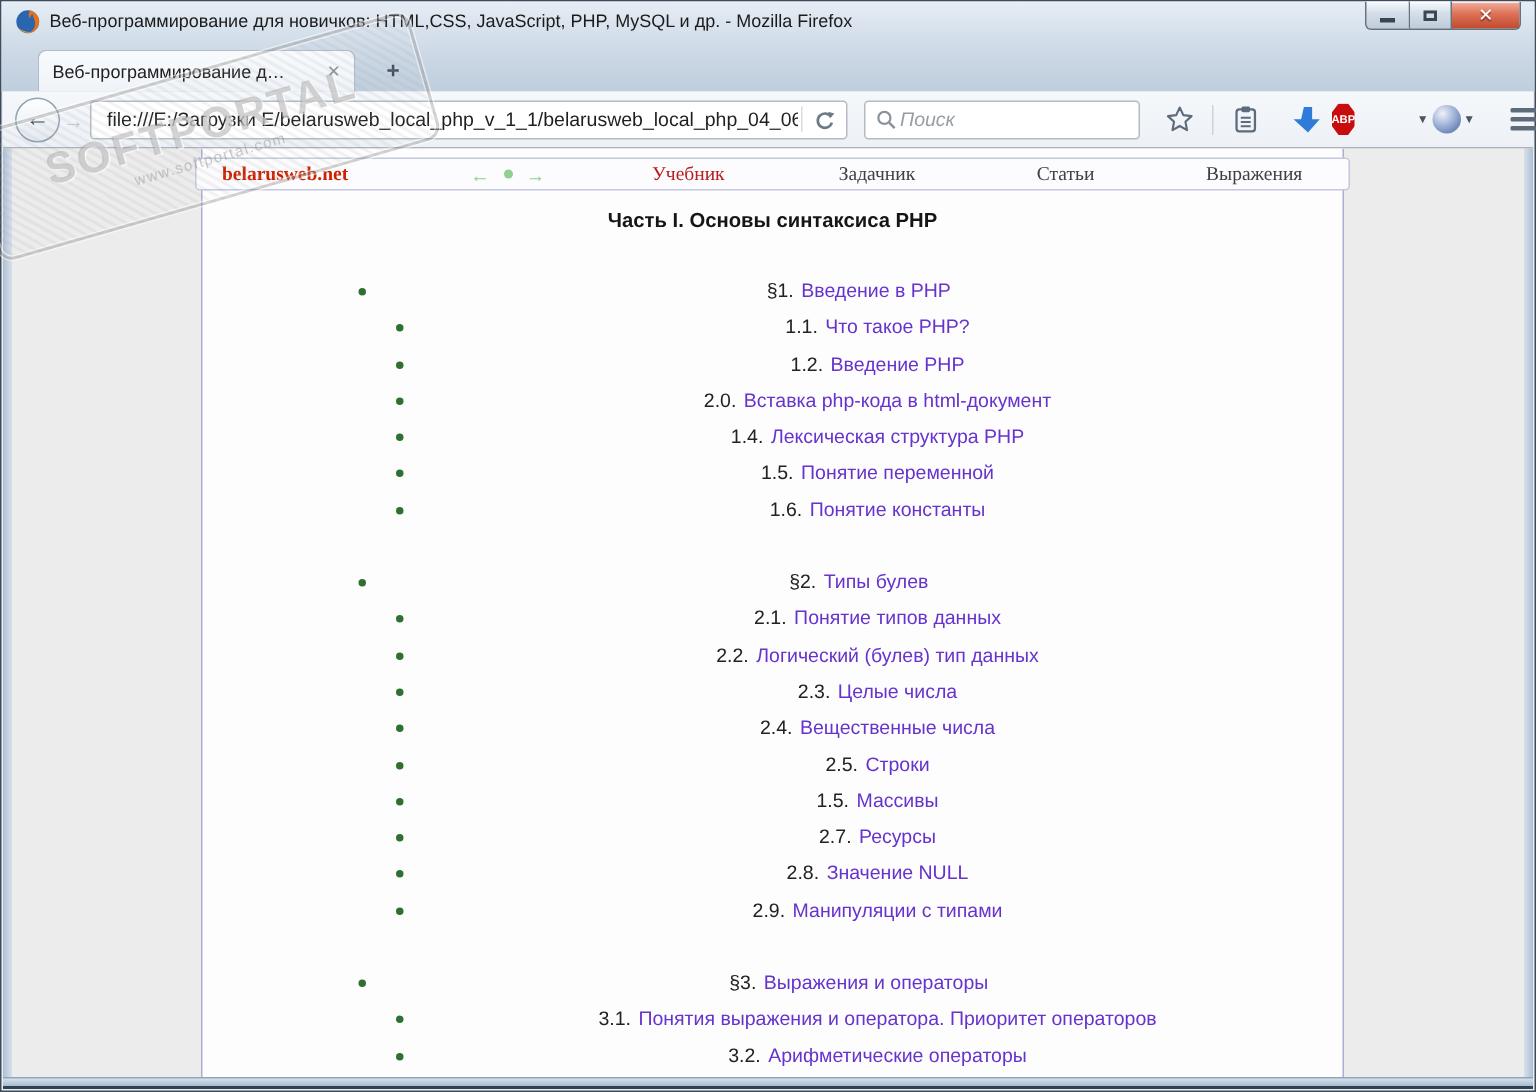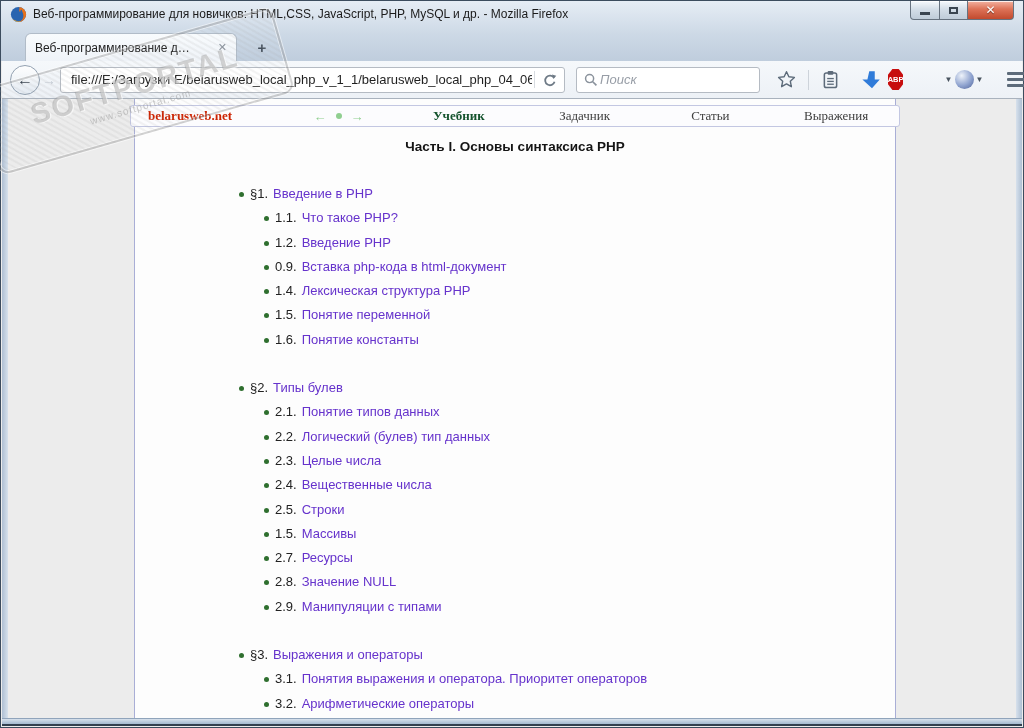--- a/index.html
+++ b/index.html
@@ -75,31 +75,31 @@
   .site-nav{margin:6px -5px 0 -5px;height:22px;box-sizing:border-box;background:#fcfcfe;
     border:1px solid #c3c7e2;border-radius:3px;display:flex;align-items:center;font-size:13px;}
   .site-name{flex:0 0 150px;padding-left:17px;font-family:"Liberation Serif","DejaVu Serif",serif;
     font-weight:bold;color:#cc2200;box-sizing:border-box;}
   .nav-arrows{flex:0 0 115px;display:flex;align-items:center;justify-content:center;gap:9px;
     color:#90cf90;font-weight:bold;font-size:13px;}
   .nav-dot{width:6px;height:6px;border-radius:50%;background:#90cf90;}
   .nav-links{flex:1;display:flex;}
   .navlnk{flex:1;text-align:center;font-family:"Liberation Serif","DejaVu Serif",serif;
     color:#404040;text-decoration:none;cursor:pointer;}
-  .navlnk.act{color:#14532d;font-weight:bold;}
+  .navlnk.act{color:#b91c1c;}
   .page-h1{margin:10px 0 0;text-align:center;font-size:13.5px;font-weight:bold;color:#151515;line-height:20px;}
   .toc{list-style:none;margin:25px 0 0;padding:0;font-size:13px;}
   .toc ul{list-style:none;margin:0;padding:0;}
   .row{position:relative;height:24.3px;line-height:24.3px;white-space:nowrap;}
   .row .bullet{position:absolute;top:10px;width:5px;height:5px;border-radius:50%;background:#2f6f2f;}
   .row.top{padding-left:115px;}  .row.top .bullet{left:104px;}
   .row.sub{padding-left:140px;}  .row.sub .bullet{left:129px;}
   .row .num{color:#222;margin-right:5px;}
   .row a{color:#6633cc;text-decoration:none;cursor:pointer;}
-  li.sec{margin-top:24px;}  li.sec:first-child{margin-top:0;}
+  li.sec{margin-top:24px;text-align:center;}  li.sec:first-child{margin-top:0;}
 
   
   .stamp{position:absolute;left:-18px;top:46px;width:302px;height:84px;z-index:60;pointer-events:none;
     transform:rotate(-16deg);border:2px solid rgba(145,145,145,.38);border-radius:10px;
     background:repeating-linear-gradient(45deg,rgba(170,170,170,.14) 0 2px,transparent 2px 5px);
     display:flex;flex-direction:column;align-items:center;justify-content:center;
     box-shadow:0 0 0 1px rgba(255,255,255,.5), inset 0 0 0 1px rgba(255,255,255,.5);}
   .stamp .l1{font-size:29px;font-weight:bold;letter-spacing:2px;color:rgba(150,150,150,.42);
     text-shadow:1px 1px 0 rgba(255,255,255,.6);}
   .stamp .l2{font-size:10px;color:rgba(150,150,150,.5);letter-spacing:1px;}
@@ -218,21 +218,21 @@
             <a class="navlnk">Выражения</a>
           </span>
       </div>
       <h1 class="page-h1">Часть I. Основы синтаксиса PHP</h1>
       <ul class="toc">
           <li class="sec">
             <div class="row top"><span class="bullet"></span><span class="num">§1.</span><a>Введение в PHP</a></div>
             <ul>
               <div class="row sub"><span class="bullet"></span><span class="num">1.1.</span><a>Что такое PHP?</a></div>
               <div class="row sub"><span class="bullet"></span><span class="num">1.2.</span><a>Введение PHP</a></div>
-              <div class="row sub"><span class="bullet"></span><span class="num">0.9.</span><a>Вставка php-кода в html-документ</a></div>
+              <div class="row sub"><span class="bullet"></span><span class="num">2.0.</span><a>Вставка php-кода в html-документ</a></div>
               <div class="row sub"><span class="bullet"></span><span class="num">1.4.</span><a>Лексическая структура PHP</a></div>
               <div class="row sub"><span class="bullet"></span><span class="num">1.5.</span><a>Понятие переменной</a></div>
               <div class="row sub"><span class="bullet"></span><span class="num">1.6.</span><a>Понятие константы</a></div>
             </ul>
           </li>
           <li class="sec">
             <div class="row top"><span class="bullet"></span><span class="num">§2.</span><a>Типы булев</a></div>
             <ul>
               <div class="row sub"><span class="bullet"></span><span class="num">2.1.</span><a>Понятие типов данных</a></div>
               <div class="row sub"><span class="bullet"></span><span class="num">2.2.</span><a>Логический (булев) тип данных</a></div>

